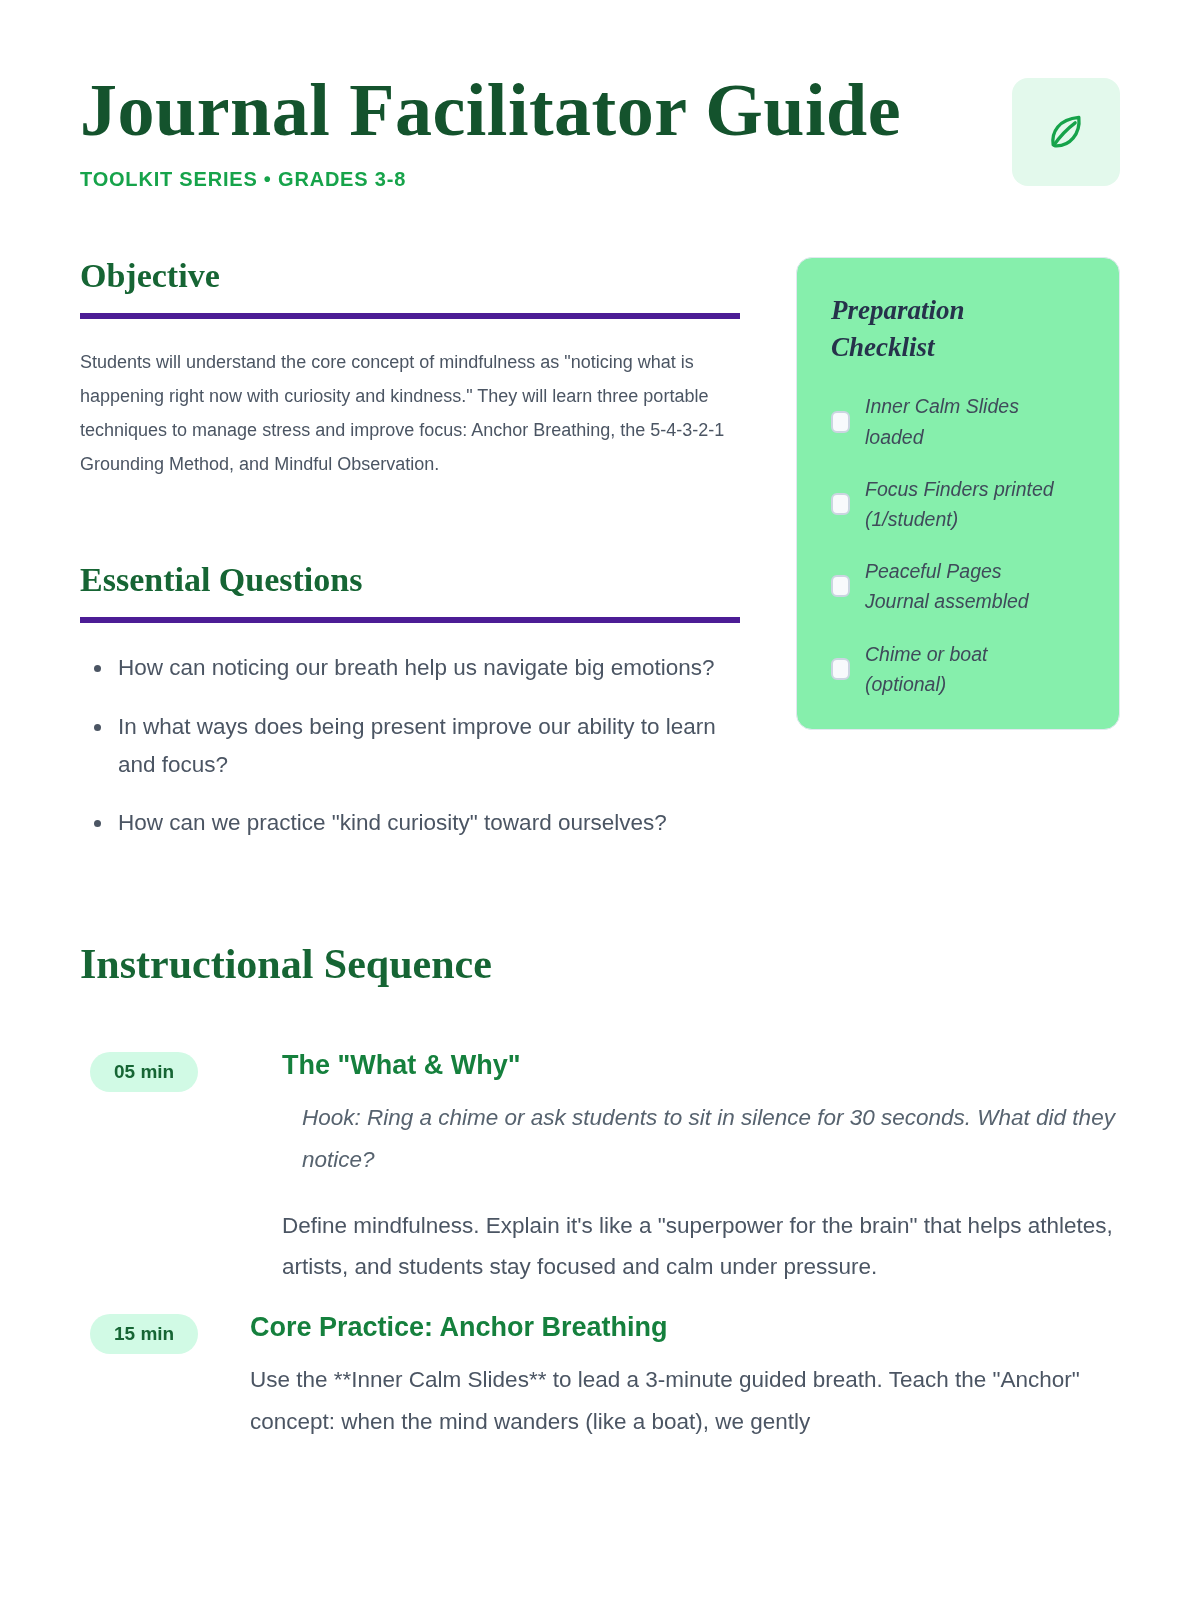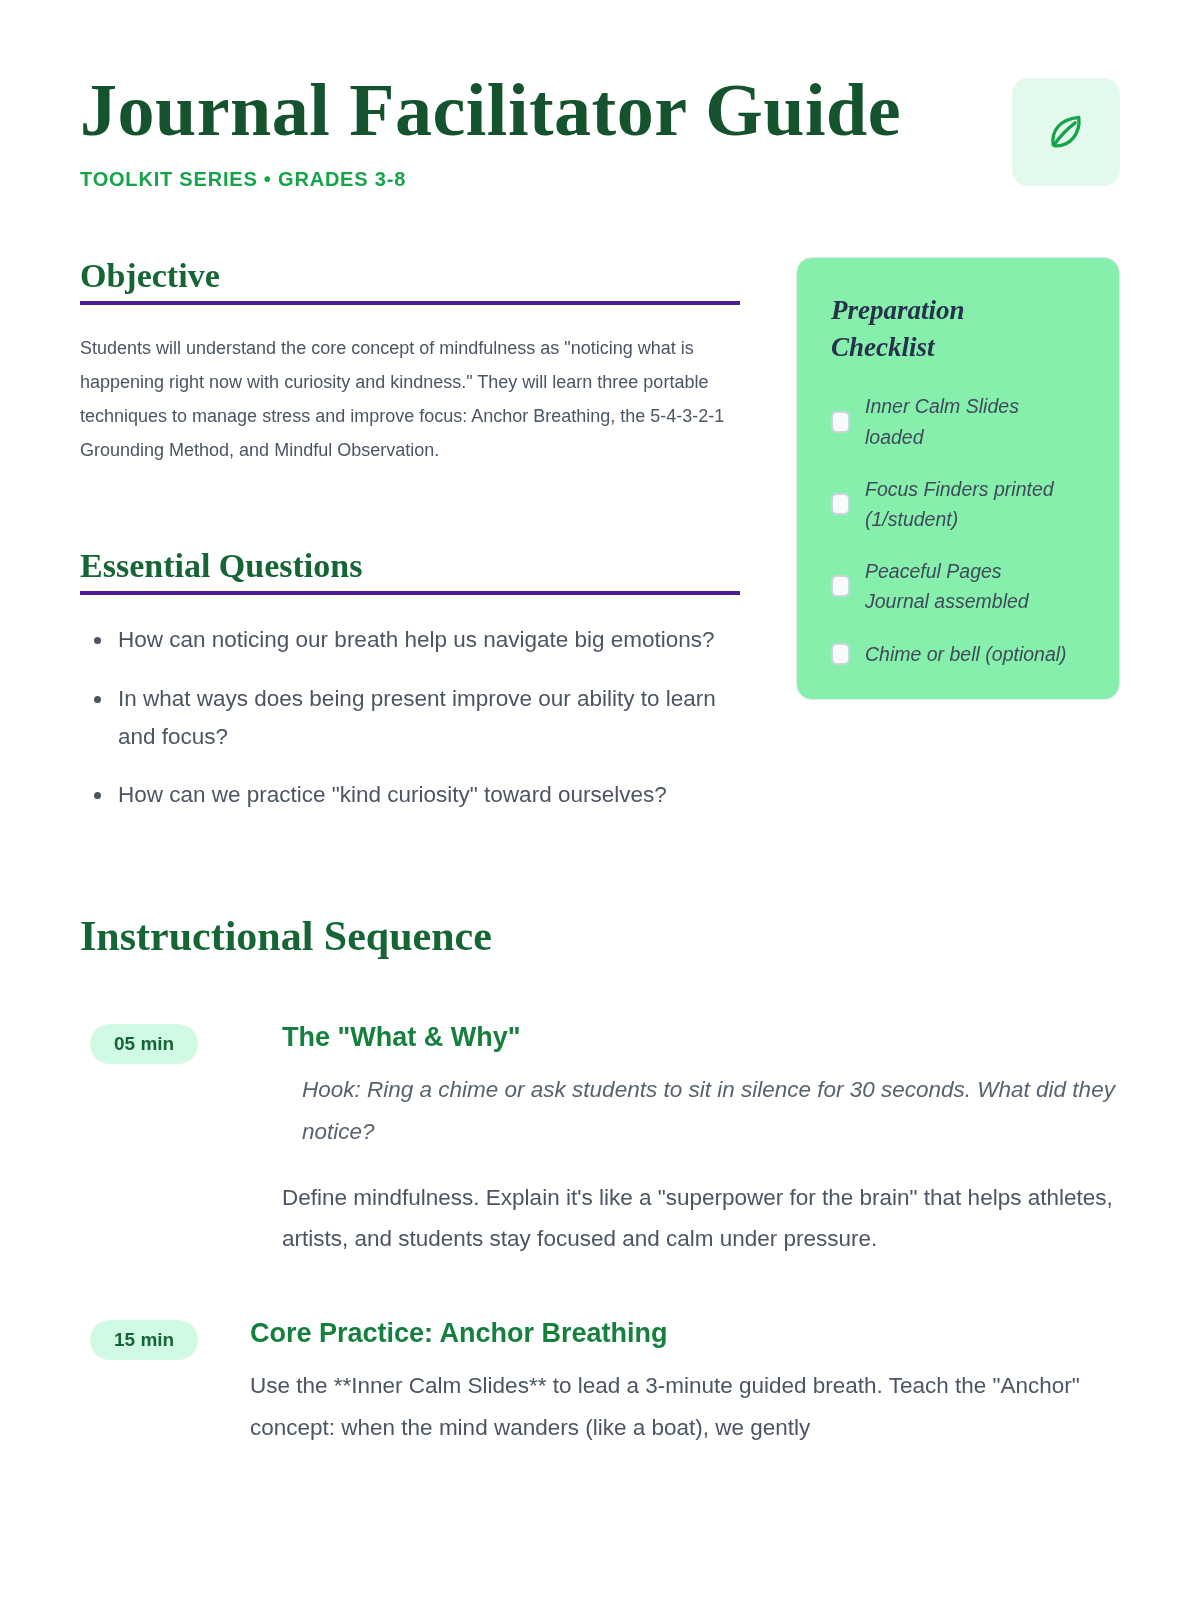--- a/index.html
+++ b/index.html
@@ -56,22 +56,22 @@
     margin-top: 66px;
   }
   .main-col { width: 660px; flex-shrink: 0; }
   .side-col { flex: 1; }
 
   h2.section-heading {
     font-family: "Liberation Serif", serif;
     font-weight: 600;
     font-size: 34px;
     color: #166534;
-    border-bottom: 4px solid #4c1d95;
-    padding-bottom: 6px;
+    border-bottom: 6px solid #4c1d95;
+    padding-bottom: 18px;
   }
   .body-text {
     margin-top: 26px;
     font-size: 18px;
     line-height: 1.9;
     color: #4b5563;
   }
   .eq-section { margin-top: 80px; }
   ul.questions {
     margin-top: 26px;
@@ -128,21 +128,21 @@
   
   .sequence { margin-top: 78px; }
   h2.sequence-heading {
     font-family: "Liberation Serif", serif;
     font-weight: 600;
     font-size: 42px;
     color: #166534;
   }
   .step {
     display: flex;
-    margin-top: 58px;
+    margin-top: 24px;
   }
   .step:first-of-type { margin-top: 62px; gap: 32px; }
   .badge-col { width: 170px; flex-shrink: 0; padding-top: 2px; }
   .badge {
     display: inline-block;
     margin-left: 10px;
     background: #d1fae5;
     color: #166534;
     font-size: 19px;
     font-weight: bold;
@@ -220,21 +220,21 @@
         <div class="check-item">
           <span class="checkbox"></span>
           <span class="check-label">Focus Finders printed (1/student)</span>
         </div>
         <div class="check-item">
           <span class="checkbox"></span>
           <span class="check-label">Peaceful Pages Journal assembled</span>
         </div>
         <div class="check-item">
           <span class="checkbox"></span>
-          <span class="check-label">Chime or bell (optional)</span>
+          <span class="check-label">Chime or boat (optional)</span>
         </div>
 
       </div>
     </aside>
 
   </div>
 
   <section class="sequence">
     <h2 class="sequence-heading">Instructional Sequence</h2>
 

